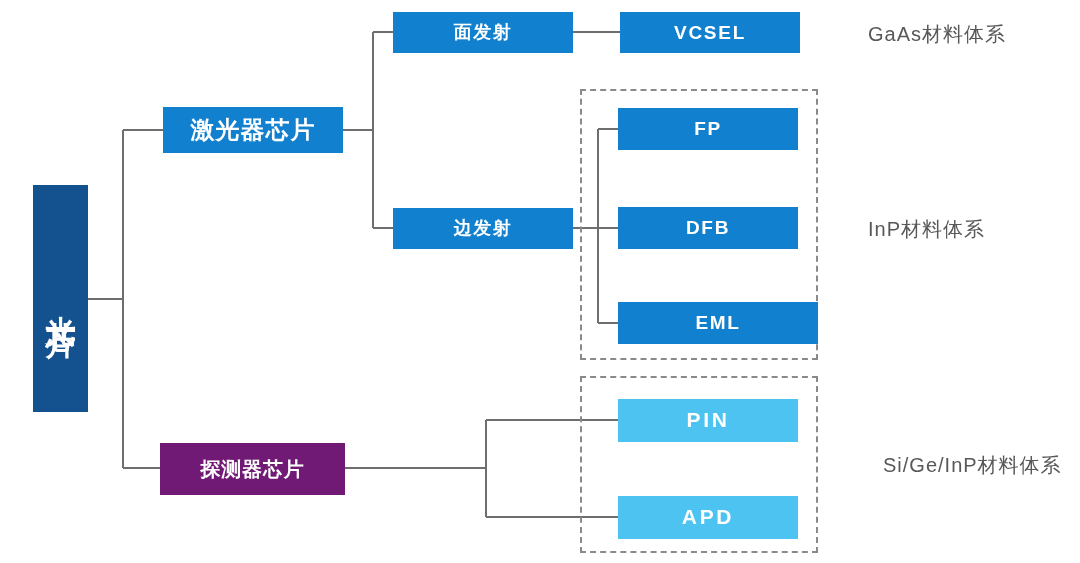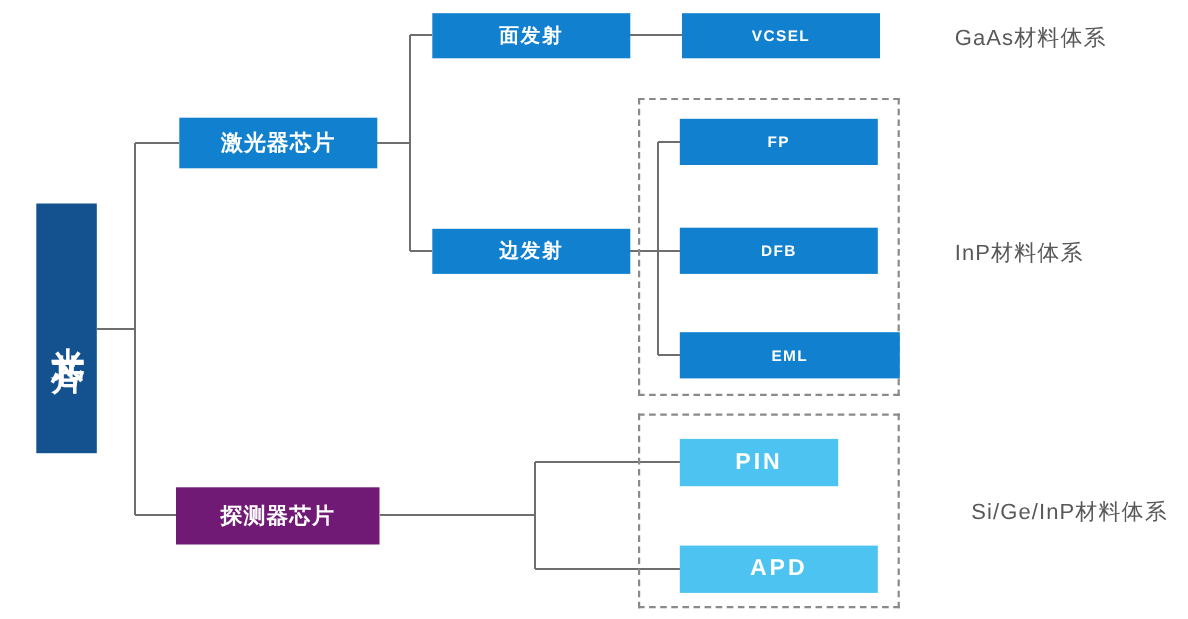--- a/index.html
+++ b/index.html
@@ -54,33 +54,33 @@
     writing-mode: vertical-rl;
     text-orientation: upright;
     font-size: 30px;
     font-weight: 700;
     letter-spacing: 0.22em;
     padding-top: 4px;
   }
 
   .node.primary {
     background: #1180CE;
-    font-size: 20px;
+    font-size: 24px;
     font-weight: 700;
   }
 
   .node.primary-light {
     background: #701a75;
     font-size: 20px;
     font-weight: 700;
   }
 
   .node.leaf {
     background: #1180CE;
-    font-size: 14px;
+    font-size: 19px;
     font-weight: 700;
     letter-spacing: 0.09em;
   }
 
   .node.leaf-light {
     background: #4CC3F0;
     font-size: 21px;
     font-weight: 700;
     letter-spacing: 0.13em;
   }
@@ -152,21 +152,21 @@
   <div class="node branch" style="left:393px; top:208px; width:180px; height:41px;">边发射</div>
 
   <div class="node leaf" style="left:620px; top:12px; width:180px; height:41px;">VCSEL</div>
 
   <div class="node leaf" style="left:618px; top:108px; width:180px; height:42px;">FP</div>
 
   <div class="node leaf" style="left:618px; top:207px; width:180px; height:42px;">DFB</div>
 
   <div class="node leaf" style="left:618px; top:302px; width:200px; height:42px;">EML</div>
 
-  <div class="node leaf-light" style="left:618px; top:399px; width:144px; height:43px;">PIN</div>
+  <div class="node leaf-light" style="left:618px; top:399px; width:180px; height:43px;">PIN</div>
 
   <div class="node leaf-light" style="left:618px; top:496px; width:180px; height:43px;">APD</div>
 
   <div class="side-label" style="left:868px; top:21px;">GaAs材料体系</div>
 
   <div class="side-label" style="left:868px; top:216px;">InP材料体系</div>
 
   <div class="side-label" style="left:868px; top:452px;margin-left:15px;">Si/Ge/InP材料体系</div>
 
 </div>

